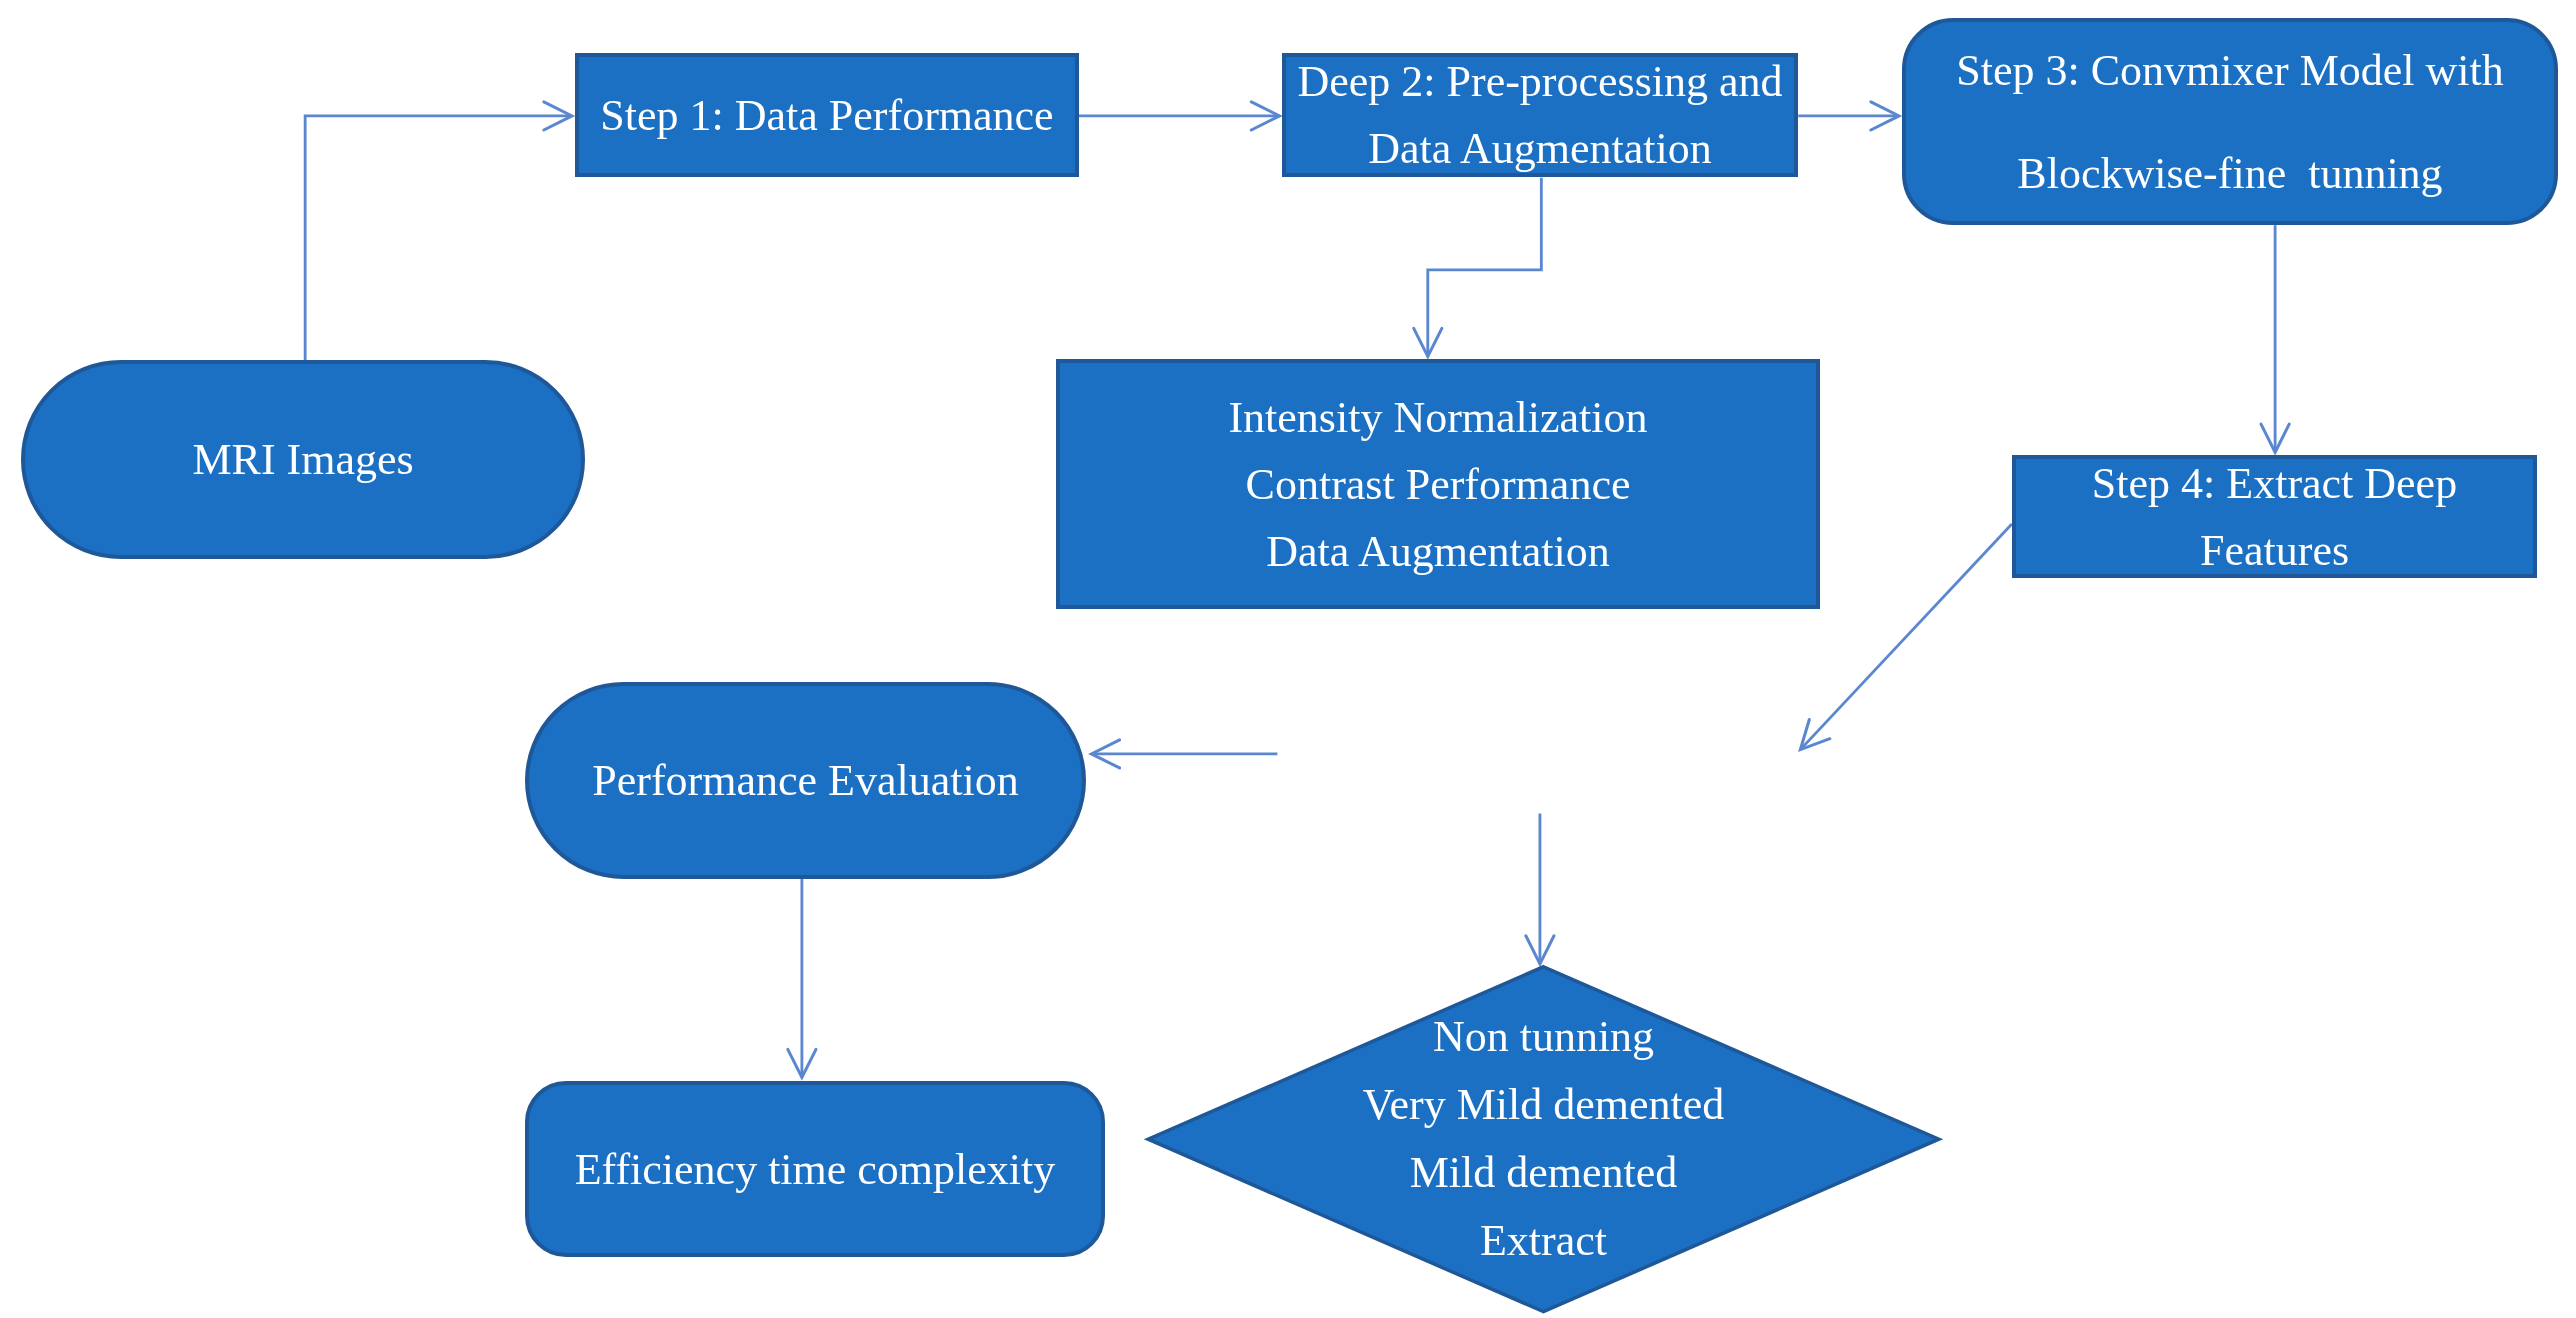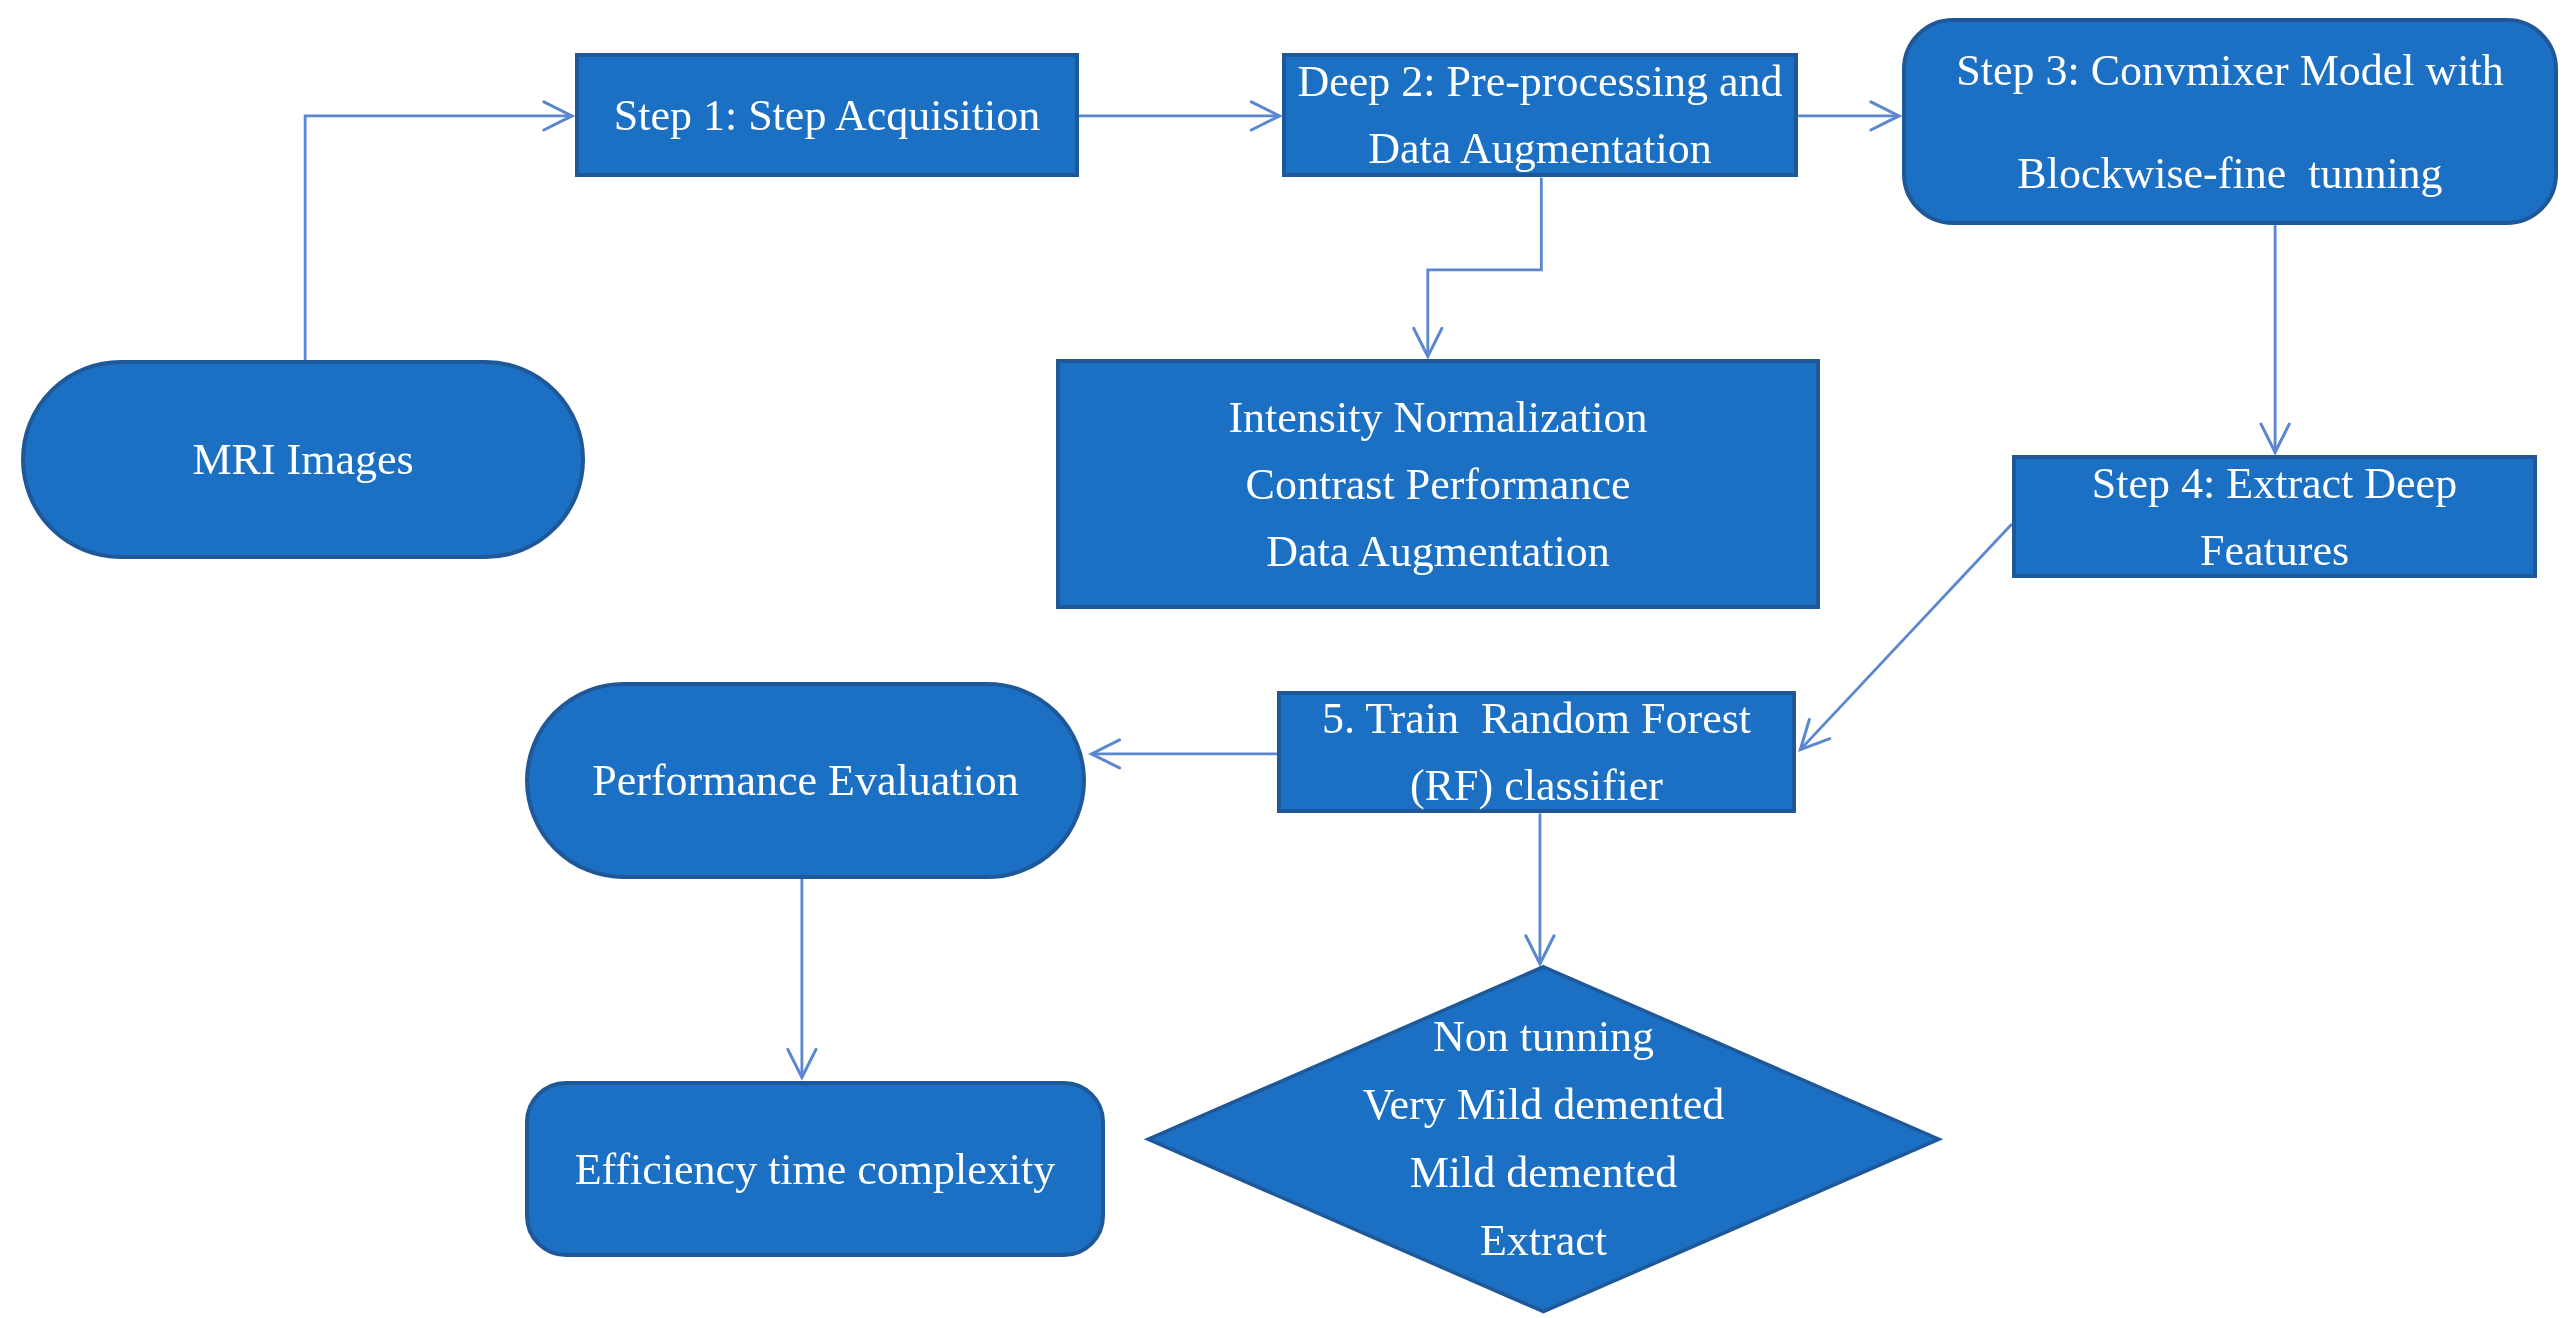--- a/index.html
+++ b/index.html
@@ -64,21 +64,21 @@
     <path class="edge" d="M 1130 1200 L 1130 1518" marker-end="url(#arrow)"></path>
 
     <polygon class="diamond-shape" points="2175,1362 2732,1605 2175,1848 1618,1605"></polygon>
   </svg>
 
   <div class="node" style="left:21px;top:360px;width:564px;height:199px;border-radius:103px;">
     <div class="line">MRI Images</div>
   </div>
 
   <div class="node" style="left:575px;top:53px;width:504px;height:124px;">
-    <div class="line">Step 1: Step Acquisition</div>
+    <div class="line">Step 1: Data Performance</div>
   </div>
 
   <div class="node" style="left:1282px;top:53px;width:516px;height:124px;">
     <div class="line">Deep 2: Pre-processing and</div>
     <div class="line">Data Augmentation</div>
   </div>
 
   <div class="node" style="left:1902px;top:18px;width:656px;height:207px;border-radius:51px;gap:36px;">
     <div class="line">Step 3: Convmixer Model with</div>
     <div class="line">Blockwise-fine  tunning</div>
@@ -88,24 +88,20 @@
     <div class="line">Intensity Normalization</div>
     <div class="line">Contrast Performance</div>
     <div class="line">Data Augmentation</div>
   </div>
 
   <div class="node" style="left:2012px;top:455px;width:525px;height:123px;">
     <div class="line">Step 4: Extract Deep</div>
     <div class="line">Features</div>
   </div>
 
-  <div class="node" style="left:1277px;top:691px;width:519px;height:122px;">
-    <div class="line">5. Train  Random Forest</div>
-    <div class="line">(RF) classifier</div>
-  </div>
 
   <div class="node" style="left:525px;top:654px;width:561px;height:197px;border-radius:99px;margin-top:28px;">
     <div class="line">Performance Evaluation</div>
   </div>
 
   <div class="node" style="left:525px;top:1081px;width:580px;height:176px;border-radius:41px;">
     <div class="line">Efficiency time complexity</div>
   </div>
 
   <div class="label-only" style="left:1153px;top:1002px;width:781px;height:274px;">

